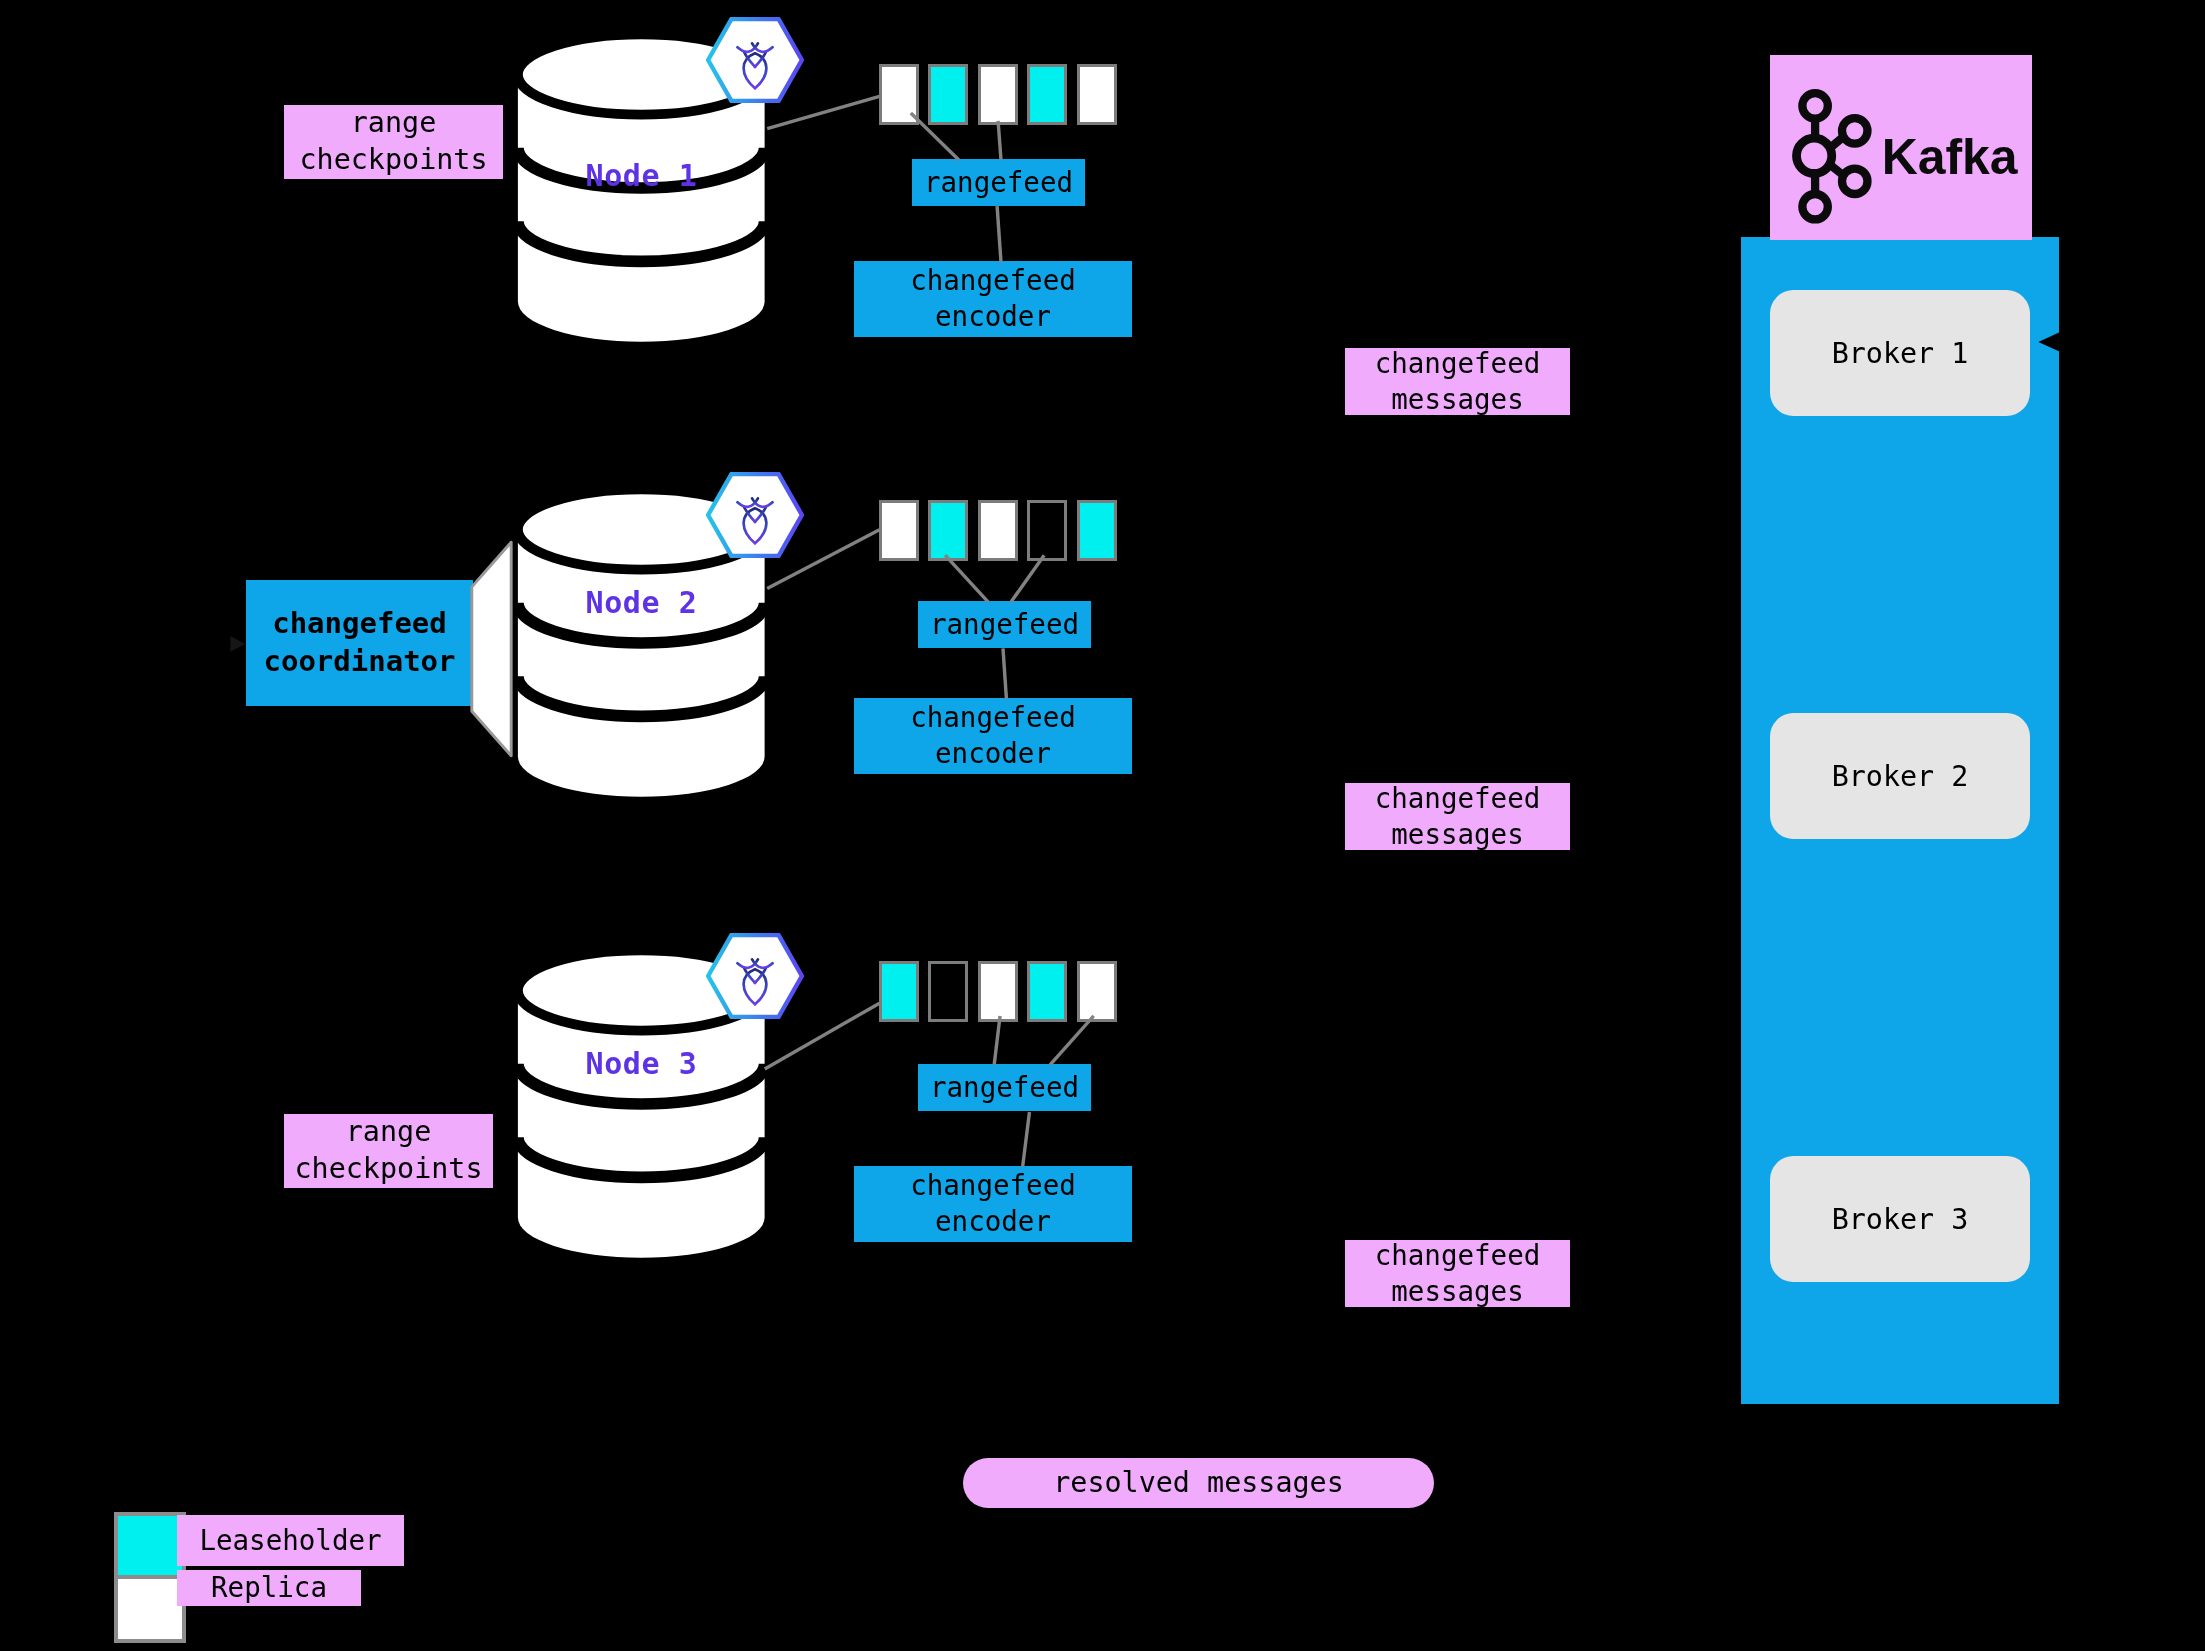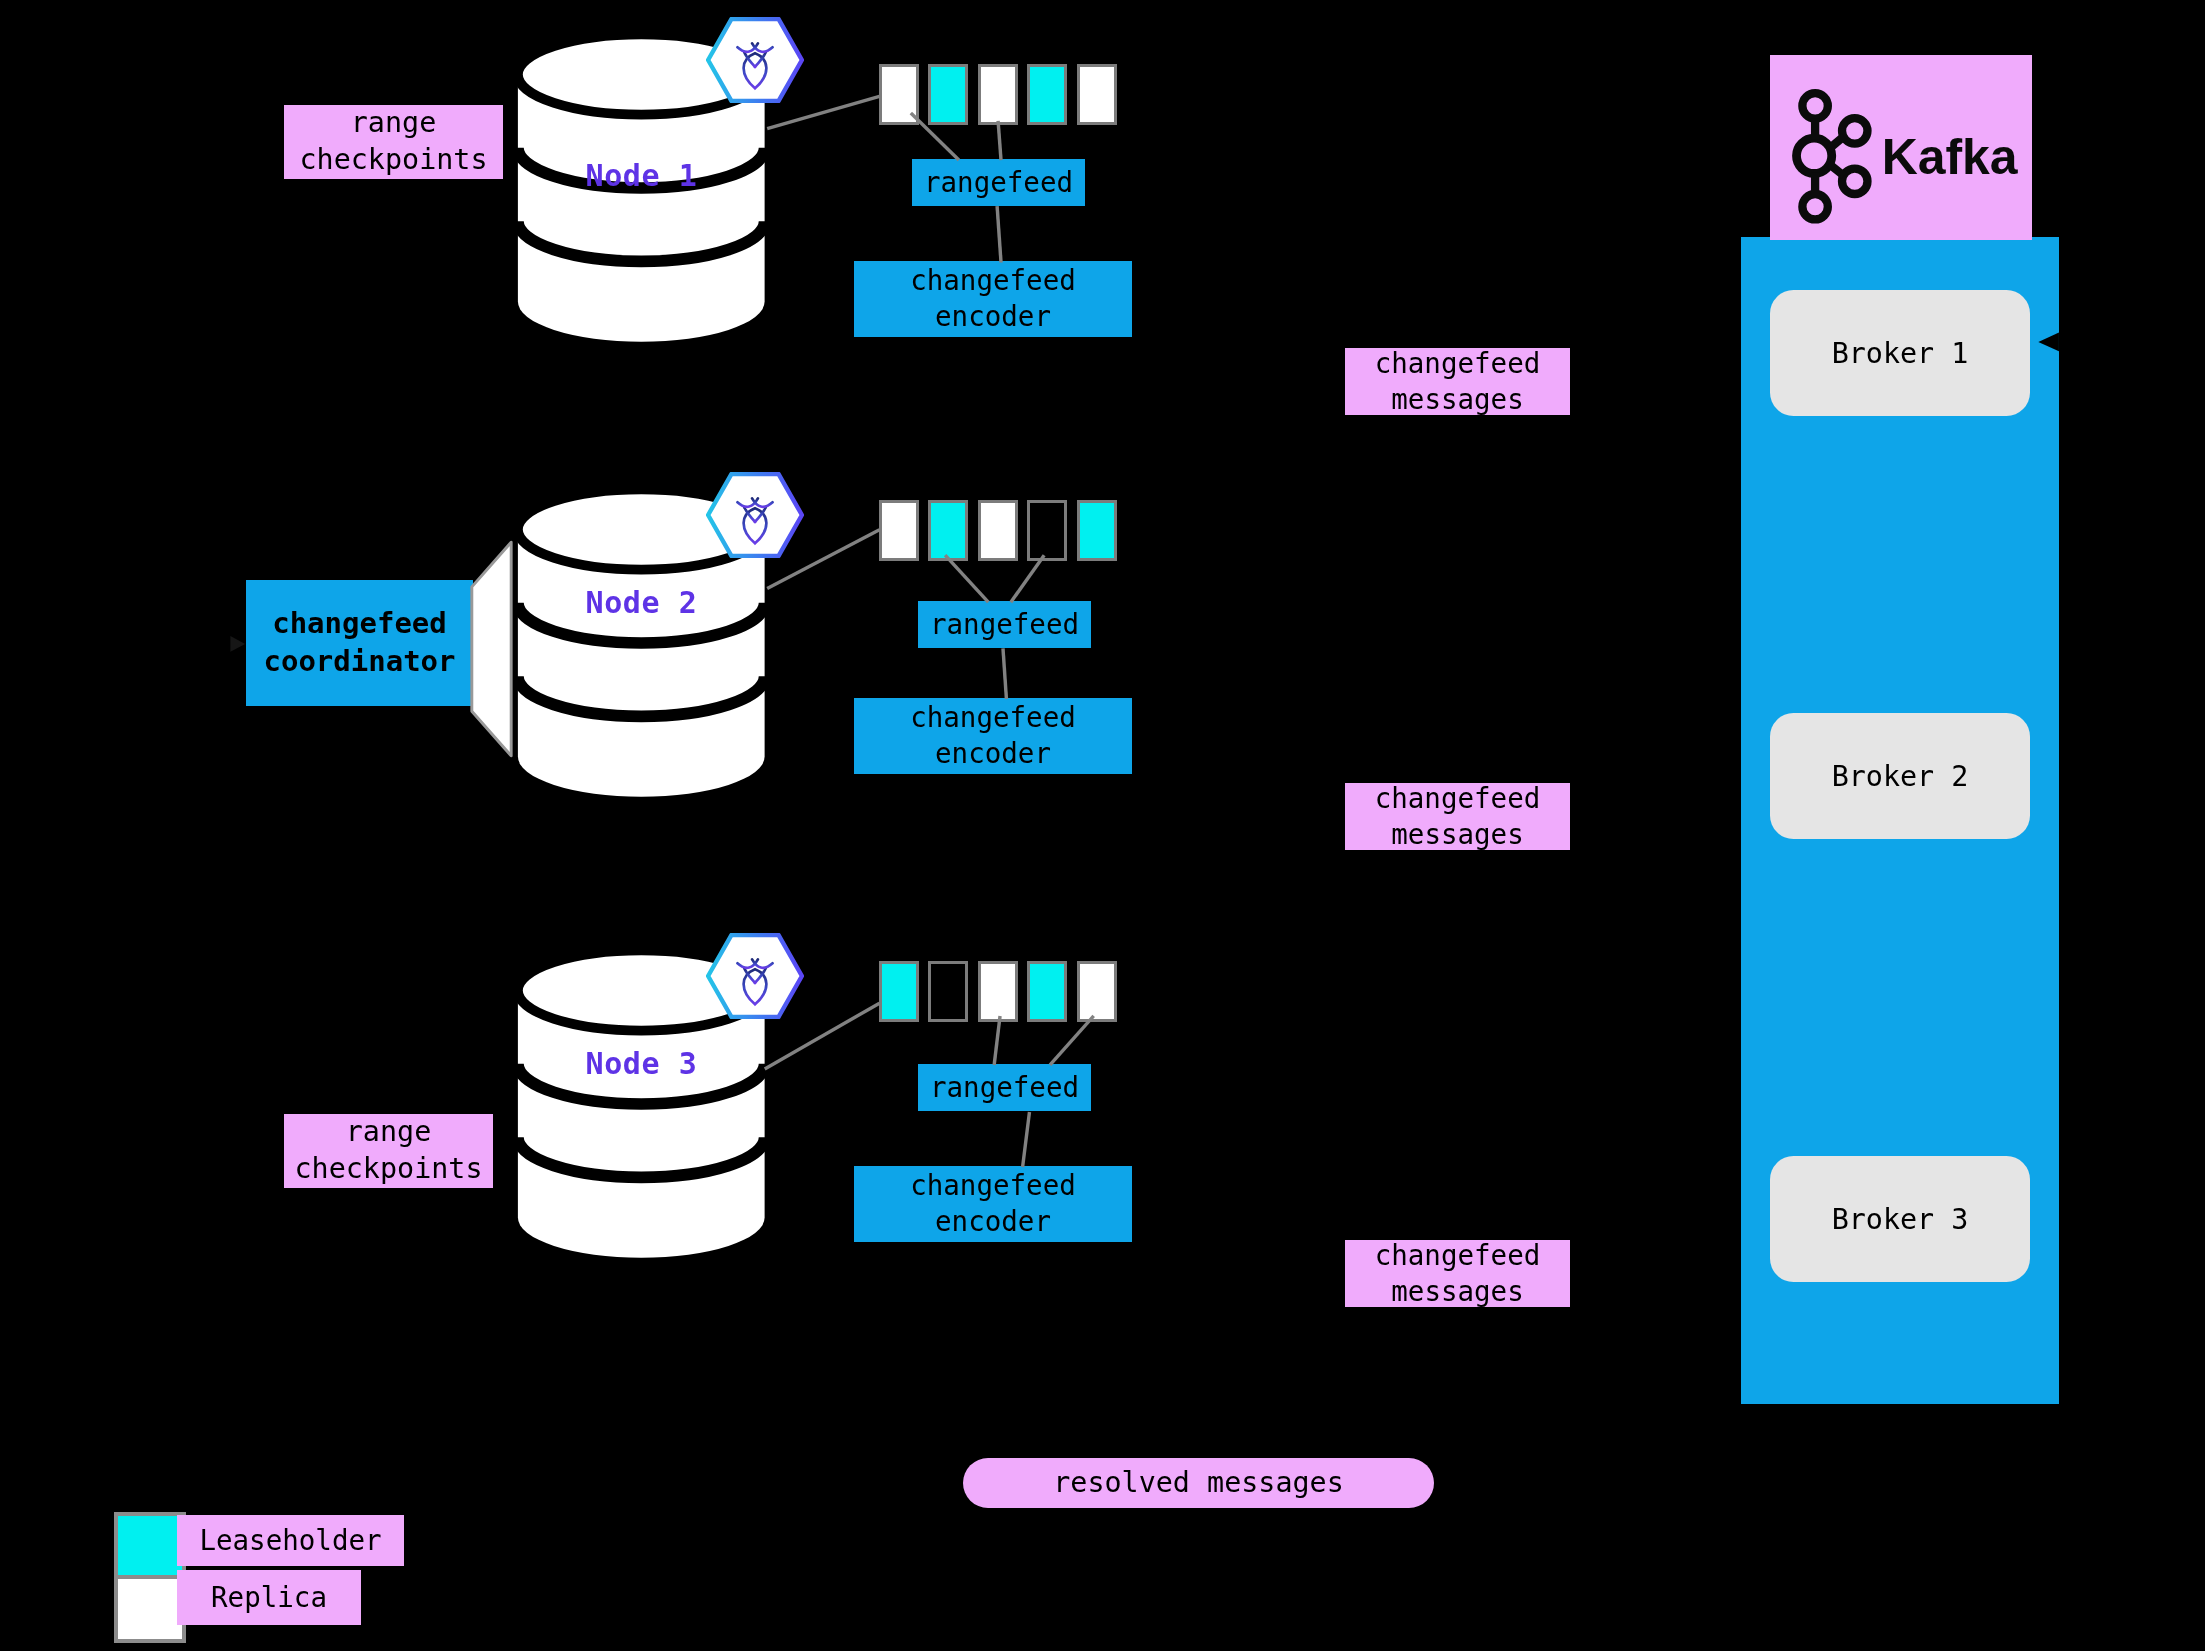--- a/index.html
+++ b/index.html
@@ -214,21 +214,21 @@
 
   <div class="box whitebox fs58 pill" style="left:963px;top:1458px;width:471px;height:50px;">
     <div>resolved messages</div>
   </div>
 
   <div class="legend-swatch" style="left:114px;top:1512px;width:64px;height:63px;" data-kind="leaseholder"></div>
   <div class="box whitebox fs56" style="left:177px;top:1515px;width:227px;height:51px;">
     <div>Leaseholder</div>
   </div>
   <div class="legend-swatch" style="left:114px;top:1575px;width:64px;height:60px;" data-kind="replica"></div>
-  <div class="box whitebox fs56" style="left:177px;top:1570px;width:184px;height:55px;">
+  <div class="box whitebox fs56" style="left:177px;top:1570px;width:184px;height:36px;">
     <div>Replica</div>
   </div>
 
   <svg class="abs" style="left:0;top:0;pointer-events:none;" width="2205" height="1652" viewBox="0 0 4498 3369">
     <g stroke="#828282" stroke-width="7" fill="none">
       <path d="M1565,262 L1794,196"></path>
       <path d="M1858,230 L1956,326"></path>
       <path d="M2036,246 L2042,326"></path>
       <path d="M2034,420 L2042,535"></path>
       <path d="M1565,1200 L1794,1080"></path>

